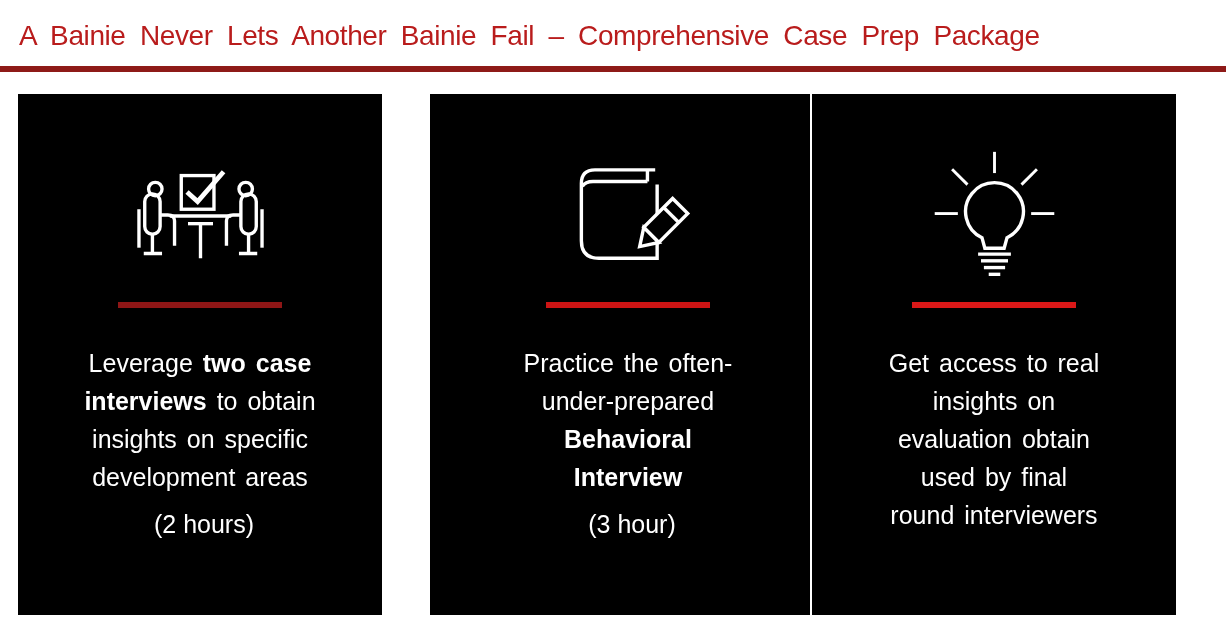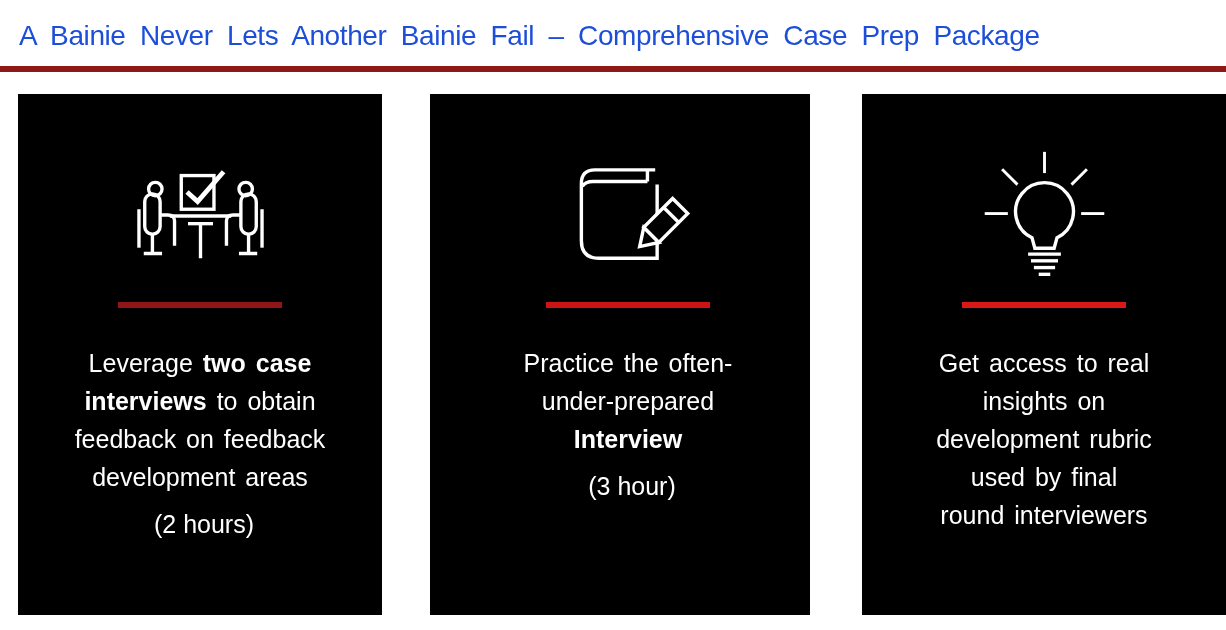--- a/index.html
+++ b/index.html
@@ -24,21 +24,21 @@
   }
 
   .card {
     position: absolute; top: 94px;
     width: 364px; height: 521px;
     background: #000000;
     display: flex; flex-direction: column; align-items: center;
   }
   .card-1 { left: 18px; }
   .card-2 { left: 430px; padding-left: 16px; }
-  .card-3 { left: 862px; }
+  .card-3 { left: 812px; }
 
   .card-icon {
     margin-top: 51px; height: 140px;
     display: flex; align-items: center; justify-content: center;
   }
   .card-icon svg { display: block; }
 
   .card-divider {
     margin-top: 17px;
     width: 164px; height: 6px;
@@ -58,21 +58,21 @@
     font-size: 25px; line-height: 38px;
     text-align: right;
     margin-left: 8px;
   }
 </style>
 </head>
 <body>
 
 <div class="slide">
 
-  <div class="slide-title" style="color: #1d4ed8;">A Bainie Never Lets Another Bainie Fail – Comprehensive Case Prep Package</div>
+  <div class="slide-title" style="color: #b91c1c;">A Bainie Never Lets Another Bainie Fail – Comprehensive Case Prep Package</div>
   <div class="title-rule" style="background: rgb(142, 26, 24);"></div>
 
   <div class="card card-1">
     <div class="card-icon">
       <svg width="135" height="100" viewBox="0 0 140 104" fill="none" stroke="#ffffff" stroke-width="3.5">
 
         <rect x="50" y="11" width="34" height="35"></rect>
         <polyline points="56,28 67,38 94,7" stroke-width="5"></polyline>
 
         <path d="M 38,53 H 102"></path>
@@ -89,21 +89,21 @@
         <rect x="112" y="30" width="16" height="42" rx="8"></rect>
         <path d="M 112,52 H 104 Q 97,52 97,58 V 84"></path>
         <path d="M 134,46 V 86"></path>
         <path d="M 120,72 V 92 M 110,92 H 129"></path>
       </svg>
     </div>
     <div class="card-divider" style="background: rgb(142, 22, 22);"></div>
     <div class="card-text">
       <div><span>Leverage </span><b>two case</b></div>
       <div><b>interviews</b><span> to obtain</span></div>
-      <div><span>feedback on feedback</span></div>
+      <div><span>insights on specific</span></div>
       <div><span>development areas</span></div>
     </div>
     <div class="card-duration">(2 hours)</div>
   </div>
 
   <div class="card card-2">
     <div class="card-icon">
       <svg width="136" height="117" viewBox="0 0 140 120" fill="none" stroke="#ffffff" stroke-width="3.5">
 
         <path d="M 98,13 H 36 Q 22,13 22,27 V 86 Q 22,104 40,104 H 100 V 28"></path>
@@ -114,20 +114,21 @@
           <path d="M 0,0 L 17,-11 L 17,11 Z" fill="#000000"></path>
           <rect x="17" y="-11" width="42" height="22" fill="#000000"></rect>
           <path d="M 46,-11 V 11"></path>
         </g>
       </svg>
     </div>
     <div class="card-divider" style="background: rgb(204, 20, 20);"></div>
     <div class="card-text">
       <div><span>Practice the often-</span></div>
       <div><span>under-prepared</span></div>
+      <div><b>Behavioral</b></div>
       <div><b>Interview</b></div>
     </div>
     <div class="card-duration">(3 hour)</div>
   </div>
 
   <div class="card card-3">
     <div class="card-icon">
       <svg width="135" height="135" viewBox="0 0 140 140" fill="none" stroke="#ffffff" stroke-width="3.5">
 
         <g stroke-width="3">
@@ -143,19 +144,19 @@
         <path d="M 53,110 H 87"></path>
         <path d="M 56,117 H 84"></path>
         <path d="M 59,124 H 81"></path>
         <path d="M 64,131 H 76"></path>
       </svg>
     </div>
     <div class="card-divider" style="background: rgb(218, 24, 24);"></div>
     <div class="card-text">
       <div><span>Get access to real</span></div>
       <div><span>insights on</span></div>
-      <div><span>development rubric</span></div>
+      <div><span>evaluation obtain</span></div>
       <div><span>used by final</span></div>
       <div><span>round interviewers</span></div>
     </div>
   </div>
 
 </div>
 
 </body></html>

